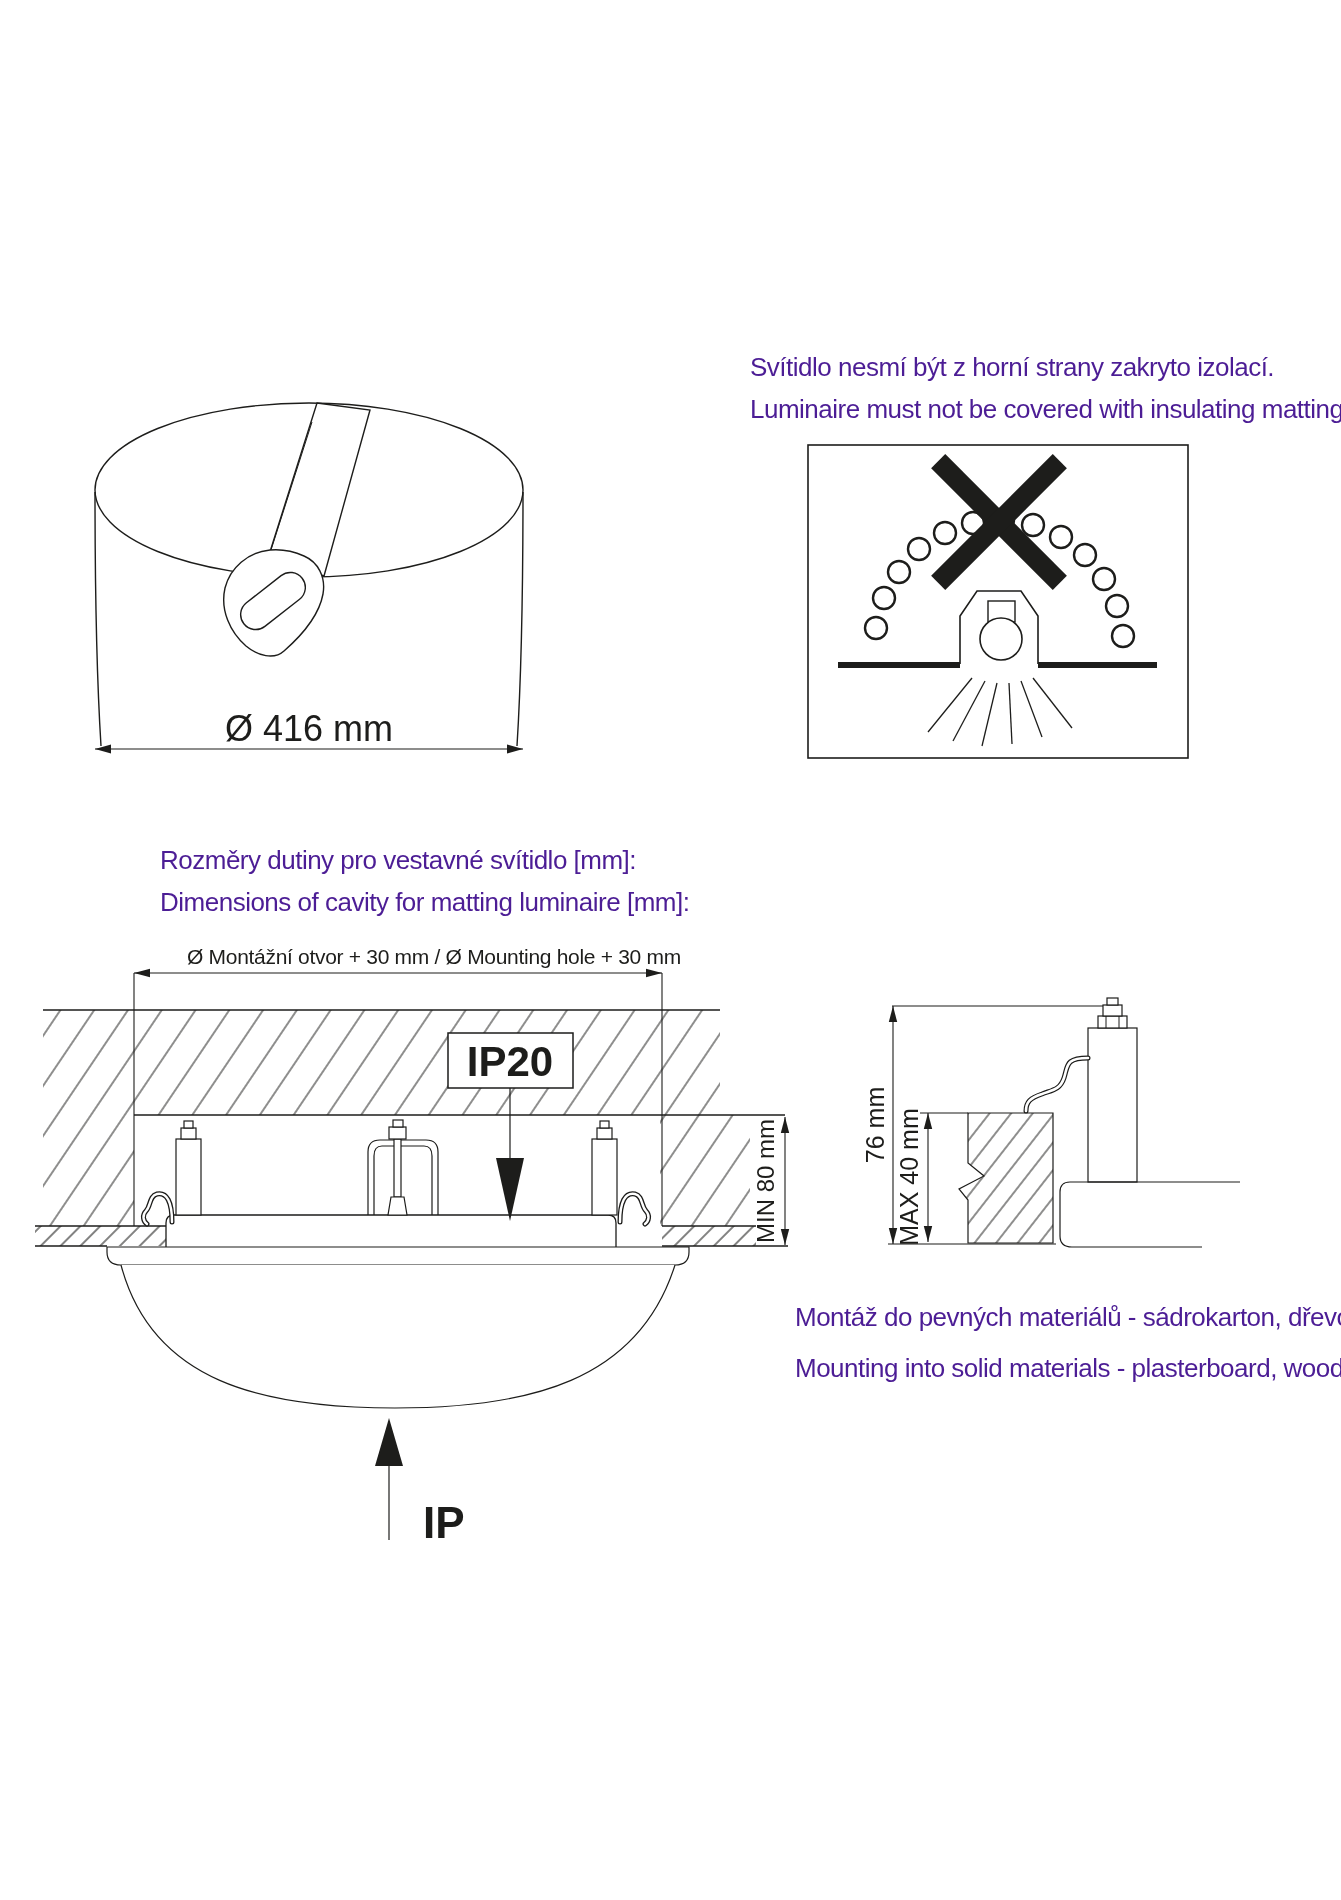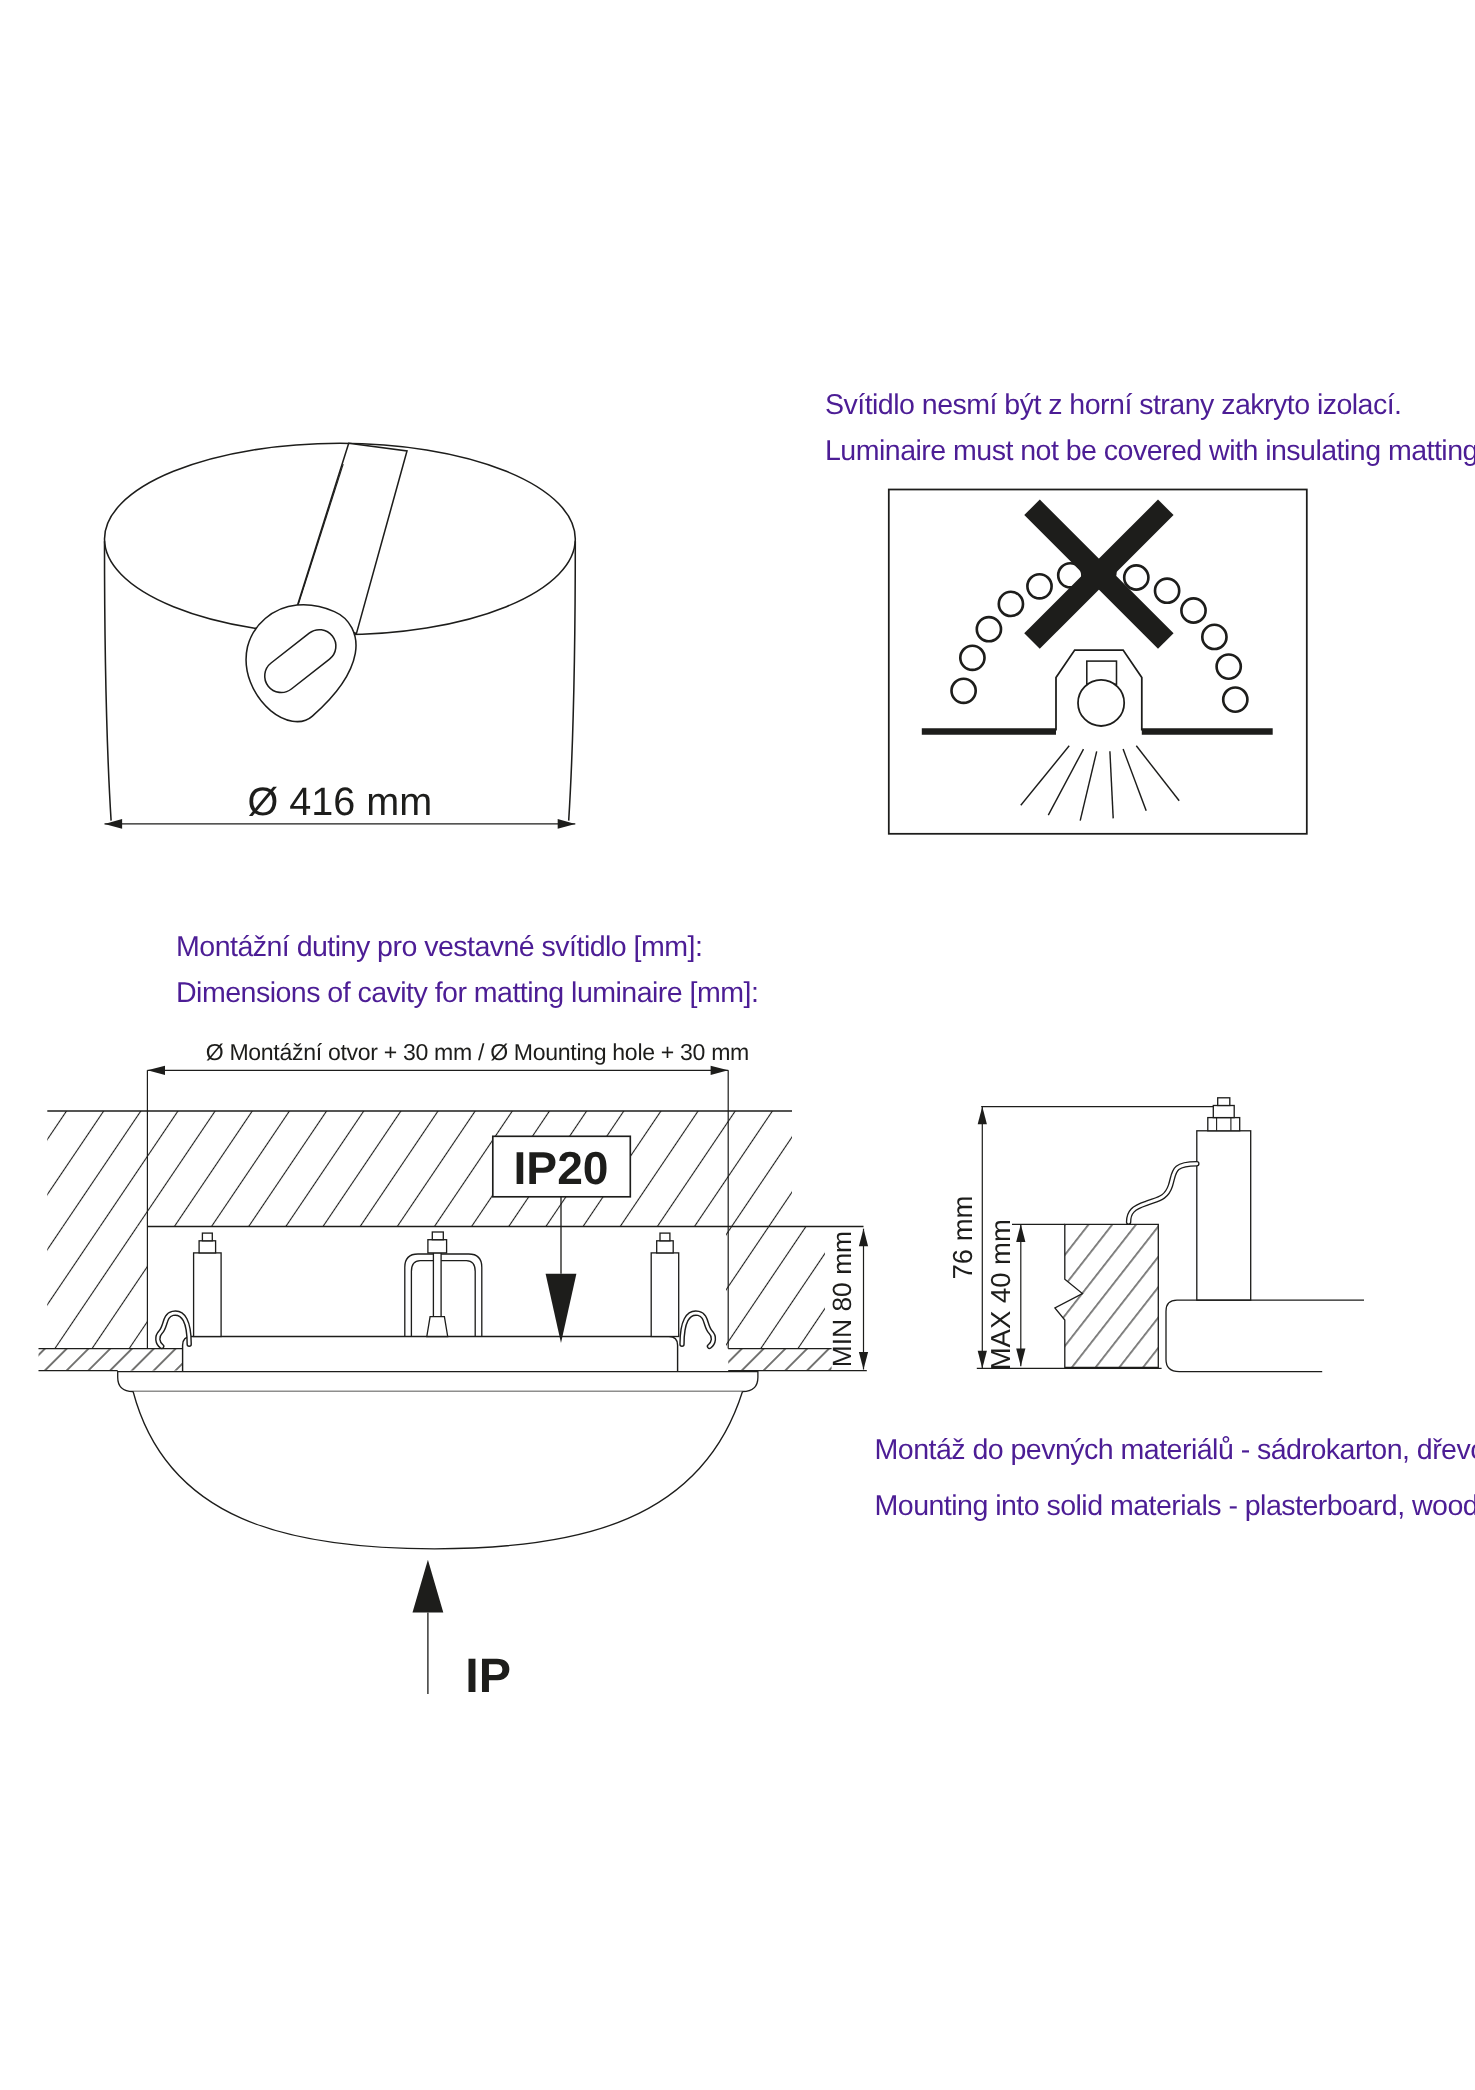--- a/index.html
+++ b/index.html
@@ -68,21 +68,21 @@
   <g stroke="#1d1d1b" stroke-width="1.3">
     <line x1="172" y1="238" x2="128" y2="292"></line>
       <line x1="185" y1="241" x2="153" y2="301"></line>
     <line x1="197" y1="243" x2="182" y2="306"></line>
       <line x1="209" y1="243" x2="212" y2="304"></line>
     <line x1="221" y1="241" x2="242" y2="297"></line>
       <line x1="233" y1="238" x2="272" y2="288"></line>
   </g>
 </svg>
 
-<div class="txt" style="left:160px;top:845px">Montážní dutiny pro vestavné svítidlo [mm]:</div>
+<div class="txt" style="left:160px;top:845px">Rozměry dutiny pro vestavné svítidlo [mm]:</div>
 <div class="txt" style="left:160px;top:887px">Dimensions of cavity for matting luminaire [mm]:</div>
 
 <svg width="780" height="630" viewBox="0 0 780 630" style="left:30px;top:930px">
   <defs>
     <pattern id="hbig" patternUnits="userSpaceOnUse" width="28" height="28" patternTransform="rotate(-56)">
       <line x1="0" y1="14" x2="28" y2="14" stroke="#1d1d1b" stroke-width="1"></line>
     </pattern>
     <pattern id="hstrip" patternUnits="userSpaceOnUse" width="14" height="14" patternTransform="rotate(-45)">
       <line x1="0" y1="7" x2="14" y2="7" stroke="#1d1d1b" stroke-width="1.1"></line>
     </pattern>

